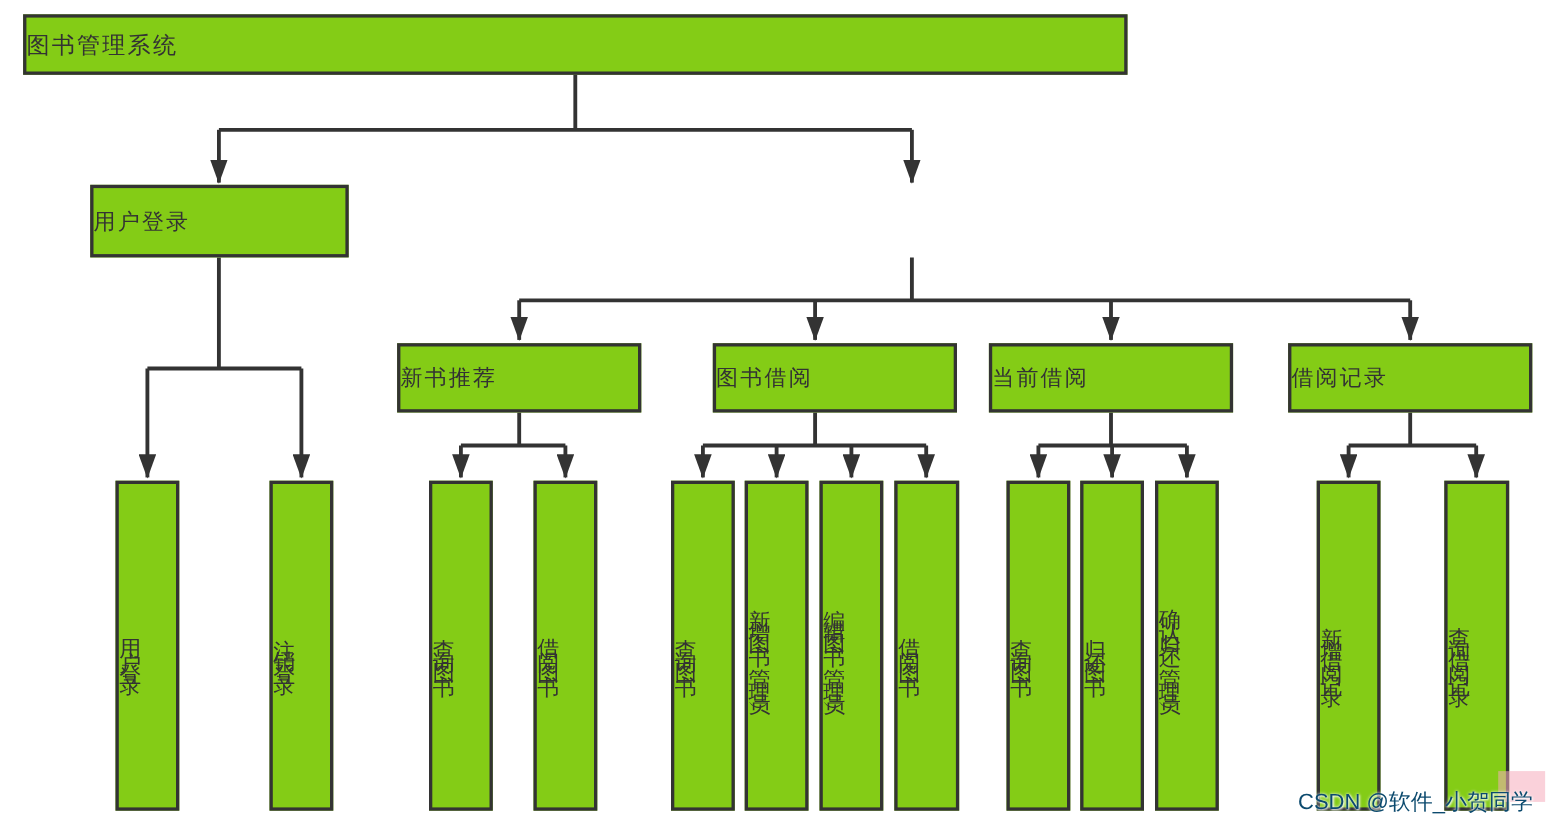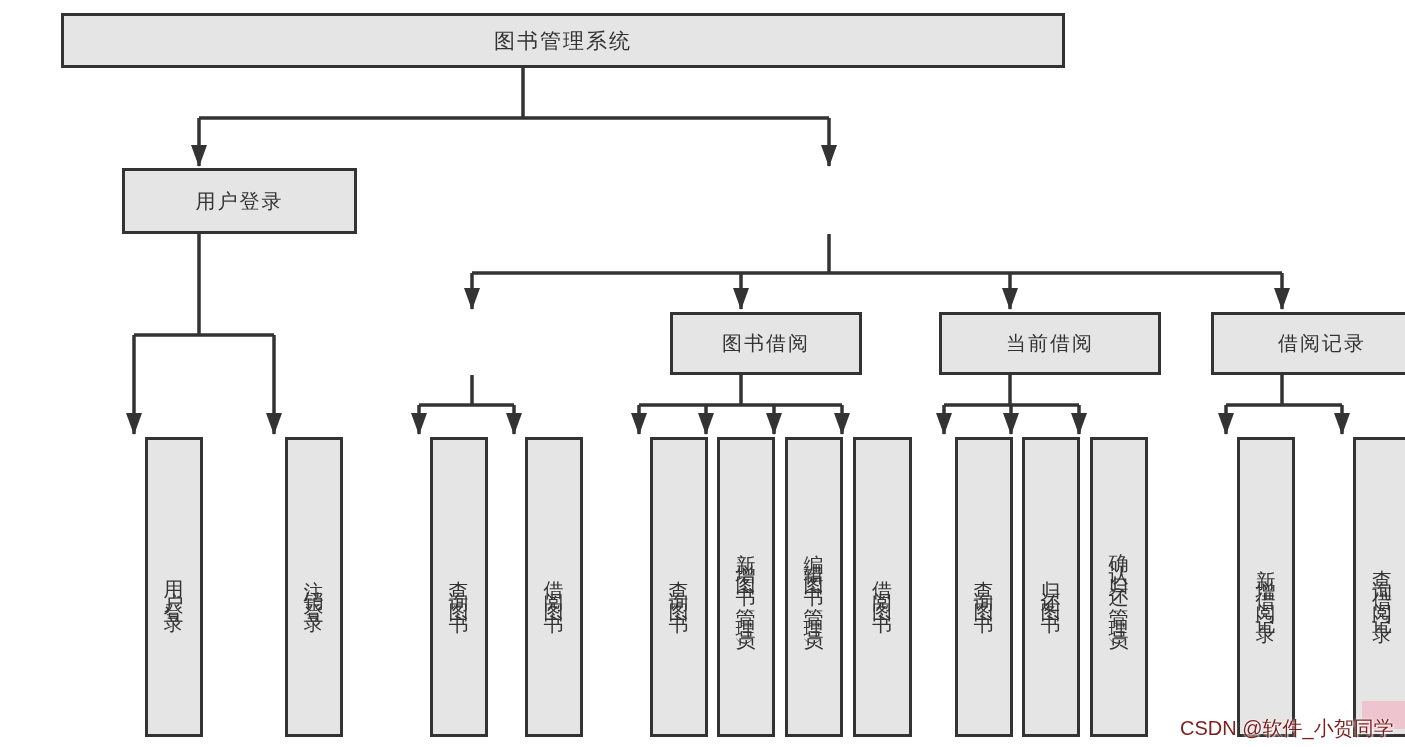--- a/index.html
+++ b/index.html
@@ -14,27 +14,26 @@
   }
   .connectors {
     position: absolute;
     left: 0; top: 0;
     width: 1405px; height: 747px;
     z-index: 1;
   }
   .box {
     position: absolute;
     box-sizing: border-box;
-    background: #e5e5e5;
+    background: #84cc16;
     border: 3px solid #333333;
     display: flex;
     align-items: center;
-    justify-content: center;
+    justify-content: flex-start;
     z-index: 2;
-    margin-left: 40px;
   }
   .box .lbl {
     color: #333333;
     white-space: nowrap;
   }
   .box.h .lbl {
     font-size: 20px;
     letter-spacing: 2px;
   }
   .box.root .lbl { font-size: 21px; }
@@ -51,21 +50,21 @@
     width: 43px; height: 28px;
     background: #f5abbc;
     opacity: 0.55;
     z-index: 5;
   }
   .watermark {
     position: absolute;
     left: 1180px; top: 715px;
     width: 225px;
     font-size: 20px;
-    color: #7f1d1d;
+    color: #0c4a6e;
     letter-spacing: 0px;
     white-space: nowrap;
     text-shadow: 0 0 3px #ffffff, 1px 1px 2px #ffffff;
     z-index: 6;
   }
 </style>
 </head>
 <body>
 
 <div class="canvas">
@@ -114,21 +113,24 @@
   </svg>
 
   <div class="box h root" style="left:21px;top:13px;width:1004px;height:55px">
     <span class="lbl">图书管理系统</span>
   </div>
 
   <div class="box h" style="left:82px;top:168px;width:235px;height:66px">
     <span class="lbl">用户登录</span>
   </div>
 
-  <div class="box h" style="left:630px;top:312px;width:192px;height:63px">
+  <div class="box h" style="left:361px;top:312px;width:222px;height:63px">
+    <span class="lbl">新书推荐</span>
+  </div>
+  <div class="box h" style="left:648px;top:312px;width:222px;height:63px">
     <span class="lbl">图书借阅</span>
   </div>
   <div class="box h" style="left:1171px;top:312px;width:222px;height:63px">
     <span class="lbl">借阅记录</span>
   </div>
   <div class="box h" style="left:899px;top:312px;width:222px;height:63px">
     <span class="lbl">当前借阅</span>
   </div>
 
   <div class="box v" style="left:105px;top:437px;width:58px;height:300px">

